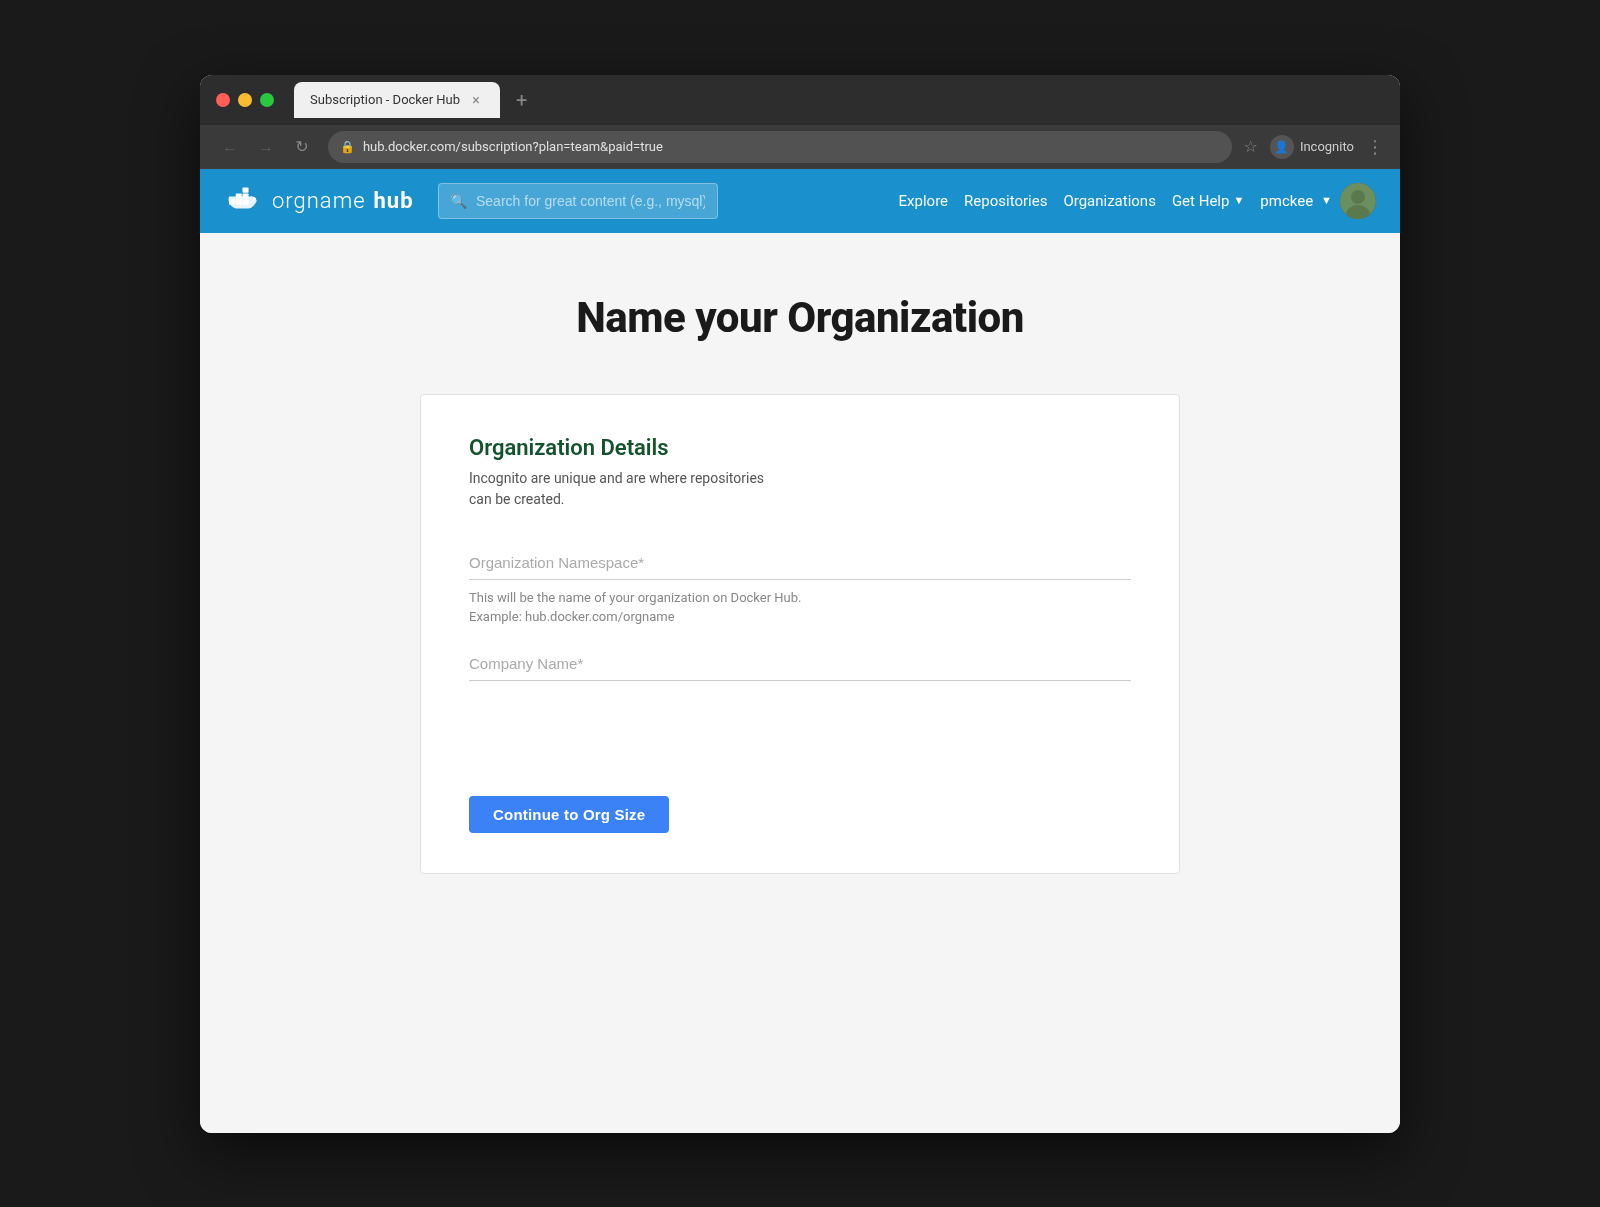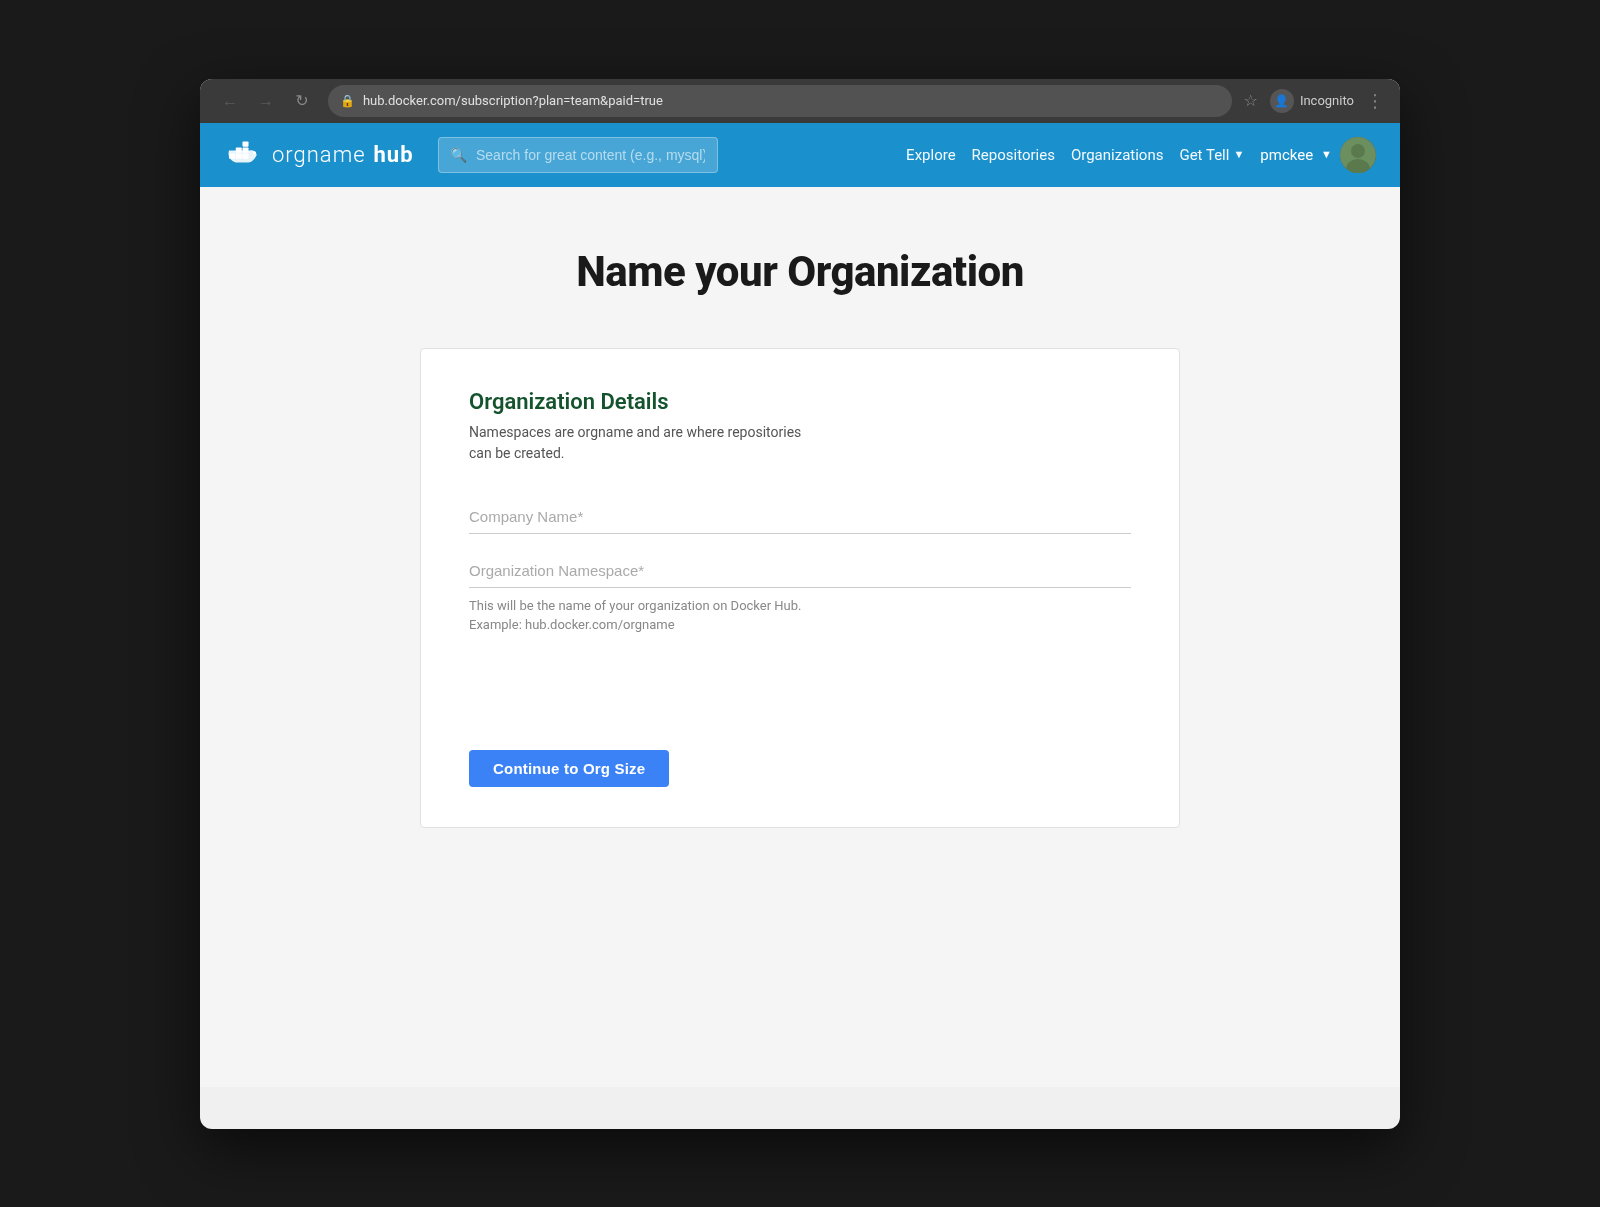--- a/index.html
+++ b/index.html
@@ -347,20 +347,34 @@
       color: #888;
       font-size: 18px;
       cursor: pointer;
     }
   </style>
 </head>
 <body>
 
 <div class="browser-window">
 
+  <div class="title-bar">
+    <div class="traffic-lights">
+      <div class="traffic-light red"></div>
+      <div class="traffic-light yellow"></div>
+      <div class="traffic-light green"></div>
+    </div>
+    <div class="tab-bar">
+      <div class="tab active">
+        <span>Subscription - Docker Hub</span>
+        <span class="tab-close">×</span>
+      </div>
+      <span class="tab-new">+</span>
+    </div>
+  </div>
 
   <div class="address-bar">
     <div class="nav-buttons">
       <div class="nav-btn disabled">←</div>
       <div class="nav-btn disabled">→</div>
       <div class="nav-btn">↻</div>
     </div>
     <div class="url-bar">
       <span class="url-lock">🔒</span>
       <span style="color:#e0e0e0;font-size:13px;">hub.docker.com/subscription?plan=team&amp;paid=true</span>
@@ -395,21 +409,21 @@
     <div class="search-bar">
       <span style="color:rgba(255,255,255,0.7);font-size:14px;">🔍</span>
       <input type="text" placeholder="Search for great content (e.g., mysql)" style="">
     </div>
 
     <div class="nav-links">
       <a class="nav-link">Explore</a>
       <a class="nav-link">Repositories</a>
       <a class="nav-link">Organizations</a>
       <a class="nav-link">
-        <span>Get Tell</span>
+        <span>Get Help</span>
         <span style="font-size:11px;">▼</span>
       </a>
       <div class="user-section">
         <span style="color:white;font-size:15px;">pmckee</span>
         <span style="color:white;font-size:11px;">▼</span>
         <div class="avatar">
           <svg width="36" height="36" viewBox="0 0 36 36">
             <circle cx="18" cy="18" r="18" fill="#6B8F5E"></circle>
             <circle cx="18" cy="14" r="7" fill="#5a7a4e"></circle>
             <ellipse cx="18" cy="32" rx="12" ry="10" fill="#5a7a4e"></ellipse>
@@ -422,36 +436,36 @@
   <div class="main-content">
 
     <div class="page-heading">
       <h1 class="page-title">Name your Organization</h1>
     </div>
 
     <div class="card">
 
       <h2 class="card-title">Organization Details</h2>
       <p class="card-description">
-        <span>Namespaces are orgname and are where repositories</span><br>
+        <span>Incognito are unique and are where repositories</span><br>
         <span>can be created.</span>
       </p>
-
-      <div class="form-group">
-        <input type="text" class="form-input" placeholder="Company Name*" style="">
-      </div>
 
       <div class="form-group">
         <input type="text" class="form-input" placeholder="Organization Namespace*" style="">
         <div class="form-hint">
           <span>This will be the name of your organization on Docker Hub.</span><br>
           <span>Example: hub.docker.com/orgname</span>
         </div>
       </div>
 
+      <div class="form-group">
+        <input type="text" class="form-input" placeholder="Company Name*" style="">
+      </div>
+
       <div class="card-footer">
         <button class="btn-primary">Continue to Org Size</button>
       </div>
 
     </div>
 
   </div>
 
 </div>
 

